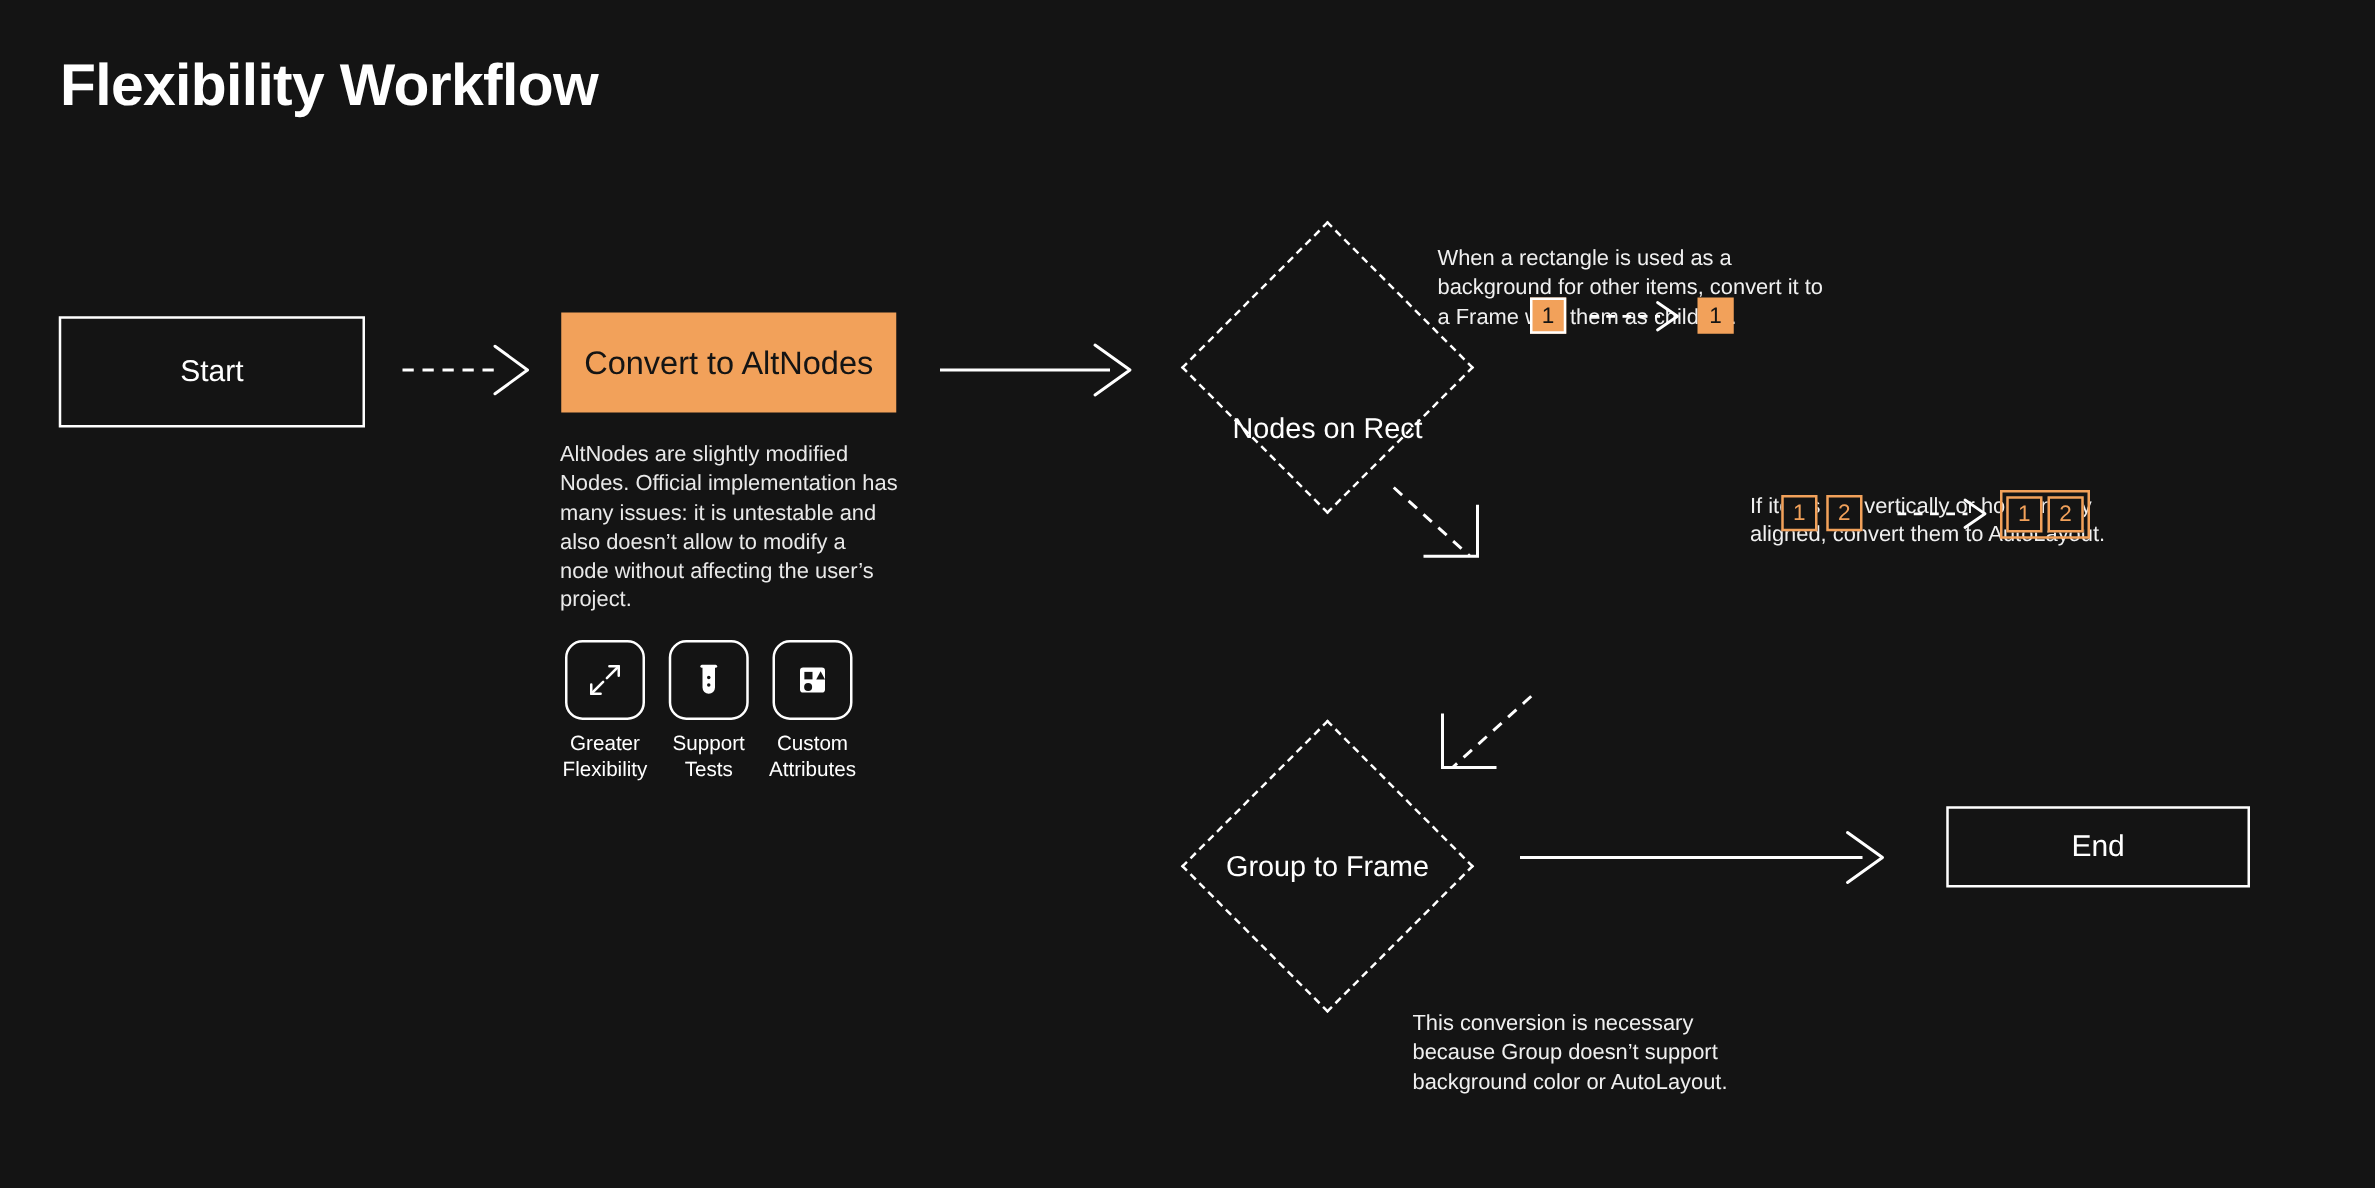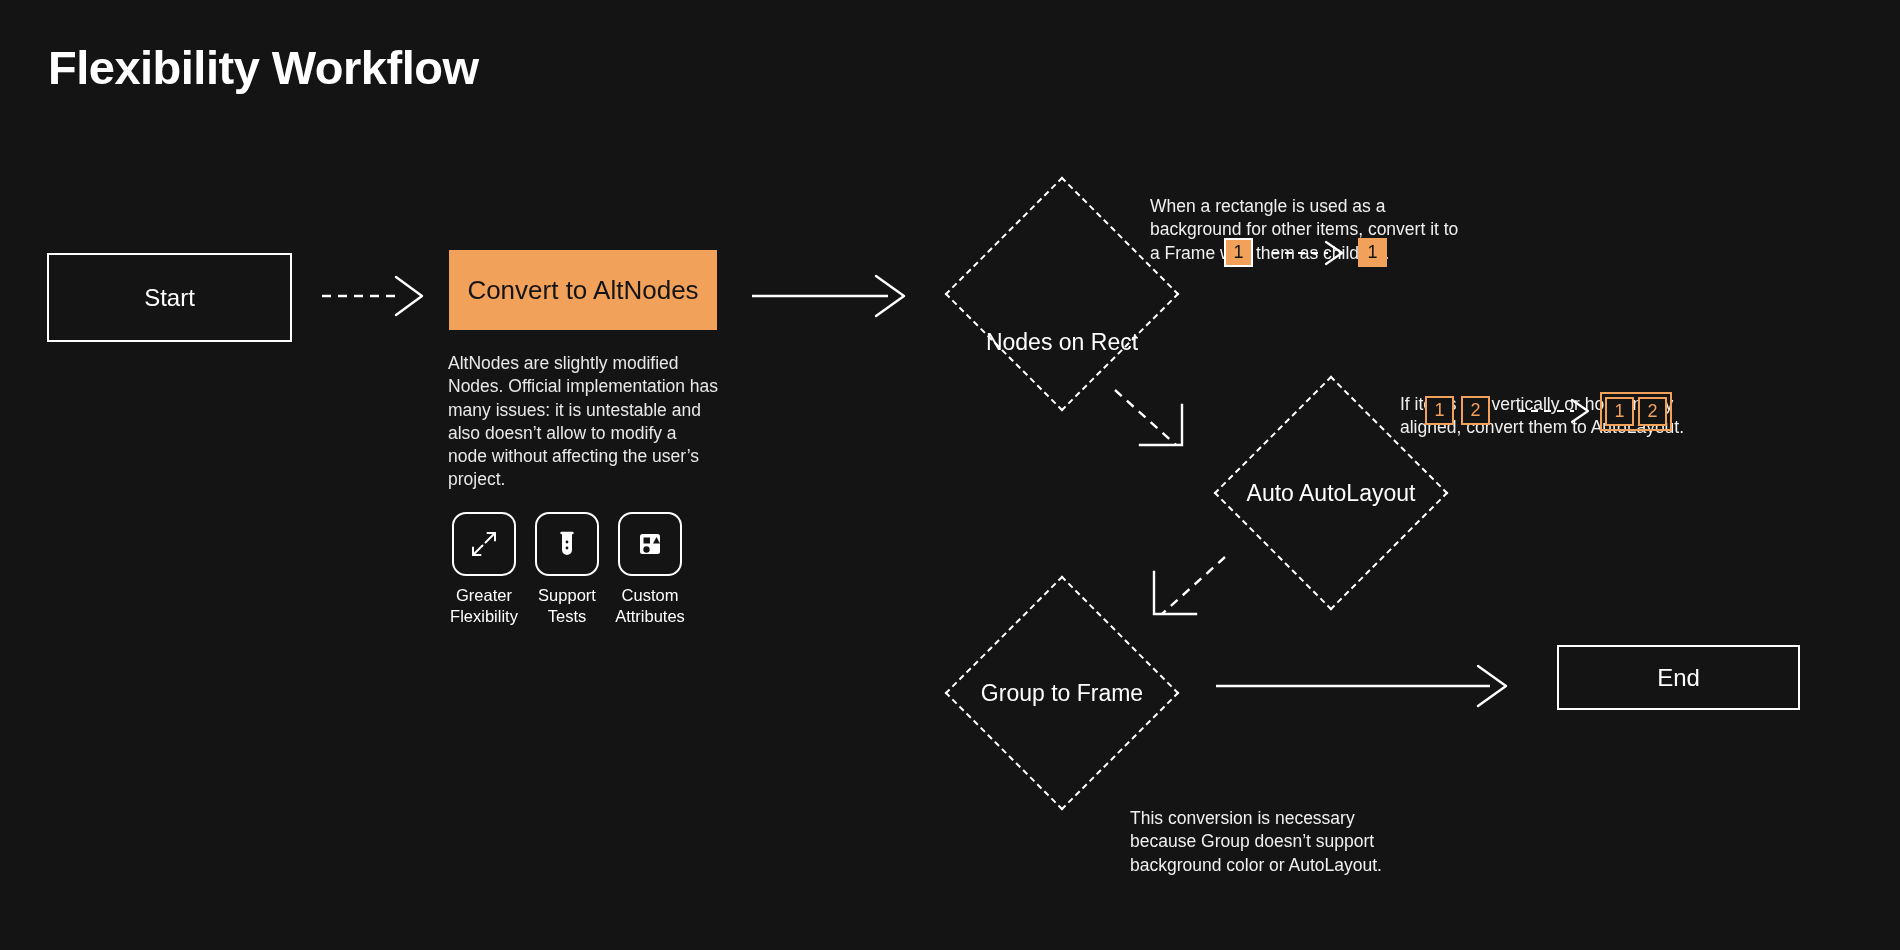--- a/index.html
+++ b/index.html
@@ -216,24 +216,20 @@
   </div>
   <svg class="abs" style="left:1518px; top:396px;" width="82" height="30" viewBox="0 0 82 30">
     <line x1="0" y1="15" x2="56" y2="15" stroke="#ffffff" stroke-width="2.2" stroke-dasharray="7 6"></line>
     <polyline points="54,4 70,15 54,26" fill="none" stroke="#ffffff" stroke-width="2.2" stroke-linecap="round" stroke-linejoin="round"></polyline>
   </svg>
   <div class="abs badge-group" style="left:1600px; top:392px; padding:3px;">
     <div class="badge badge-orange-line">1</div>
     <div class="badge badge-orange-line" style="margin-left:4px;">2</div>
   </div>
 
-  <div class="abs diamond" style="left:1213px; top:375px; width:236px; height:236px;">
-    <div class="diamond-shape" style="left:35px; top:35px; width:166px; height:166px;"></div>
-    <div class="diamond-label" style="left:-30px; top:105px; width:296px;">Auto AutoLayout</div>
-  </div>
 
   <svg class="abs" style="left:1140px; top:552px;" width="130" height="110" viewBox="0 0 130 110">
     <line x1="85" y1="5" x2="22" y2="62" stroke="#ffffff" stroke-width="2.4" stroke-dasharray="9 7"></line>
     <polyline points="14,20 14,62 56,62" fill="none" stroke="#ffffff" stroke-width="2.4" stroke-linecap="square"></polyline>
   </svg>
 
   <div class="abs diamond" style="left:944px; top:575px; width:236px; height:236px;">
     <div class="diamond-shape" style="left:35px; top:35px; width:166px; height:166px;"></div>
     <div class="diamond-label" style="left:-30px; top:105px; width:296px;">Group to Frame</div>
   </div>

